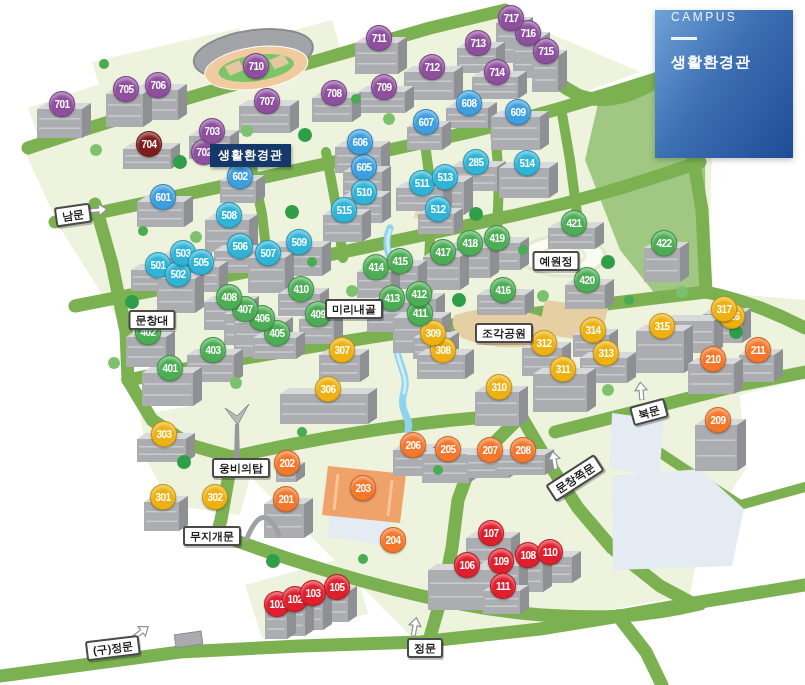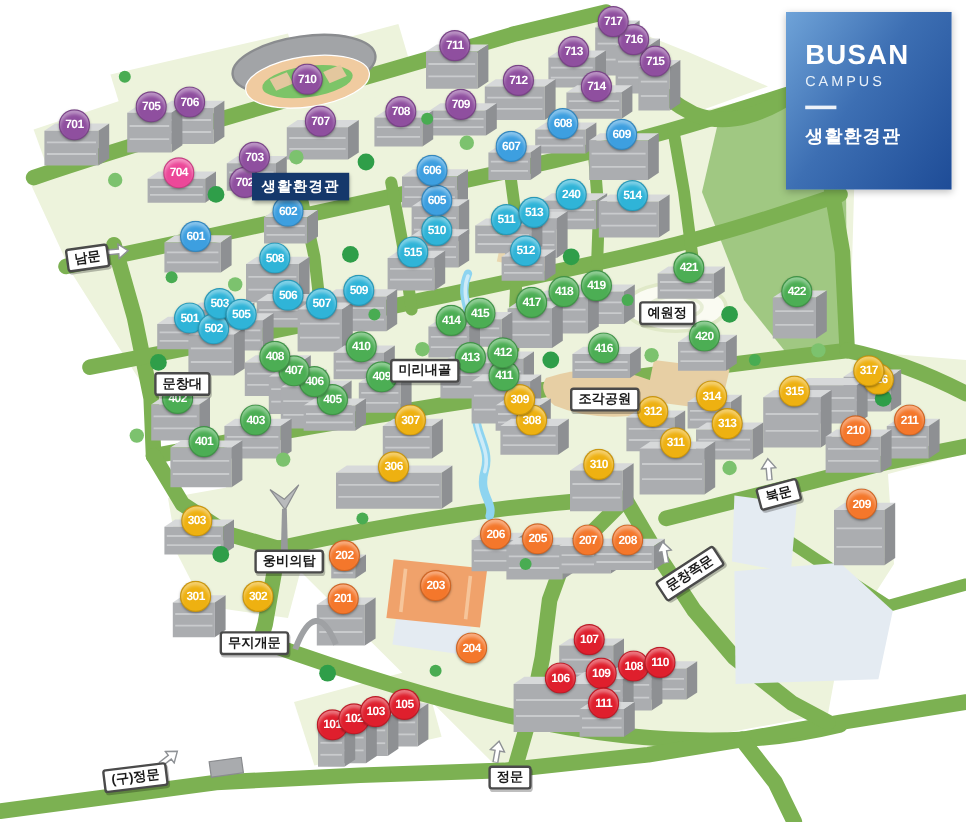--- a/index.html
+++ b/index.html
@@ -857,32 +857,32 @@
       <div class="marker" style="left: 240px; top: 246px; background: rgb(47, 180, 216);">506</div>
       <div class="marker" style="left: 268px; top: 253px; background: rgb(47, 180, 216);">507</div>
       <div class="marker" style="left: 229px; top: 215px; background: rgb(47, 180, 216);">508</div>
       <div class="marker" style="left: 299px; top: 242px; background: rgb(47, 180, 216);">509</div>
       <div class="marker" style="left: 364px; top: 192px; background: rgb(47, 180, 216);">510</div>
       <div class="marker" style="left: 422px; top: 183px; background: rgb(47, 180, 216);">511</div>
       <div class="marker" style="left: 438px; top: 209px; background: rgb(47, 180, 216);">512</div>
       <div class="marker" style="left: 445px; top: 177px; background: rgb(47, 180, 216);">513</div>
       <div class="marker" style="left: 527px; top: 163px; background: rgb(47, 180, 216);">514</div>
       <div class="marker" style="left: 344px; top: 210px; background: rgb(47, 180, 216);">515</div>
-      <div class="marker" style="left: 476px; top: 162px; background: rgb(47, 180, 216);">240</div>
+      <div class="marker" style="left: 476px; top: 162px; background: rgb(47, 180, 216);">285</div>
       <div class="marker" style="left: 163px; top: 197px; background: rgb(61, 159, 224);">601</div>
       <div class="marker" style="left: 240px; top: 176px; background: rgb(61, 159, 224);">602</div>
       <div class="marker" style="left: 364px; top: 167px; background: rgb(61, 159, 224);">605</div>
       <div class="marker" style="left: 360px; top: 142px; background: rgb(61, 159, 224);">606</div>
       <div class="marker" style="left: 426px; top: 122px; background: rgb(61, 159, 224);">607</div>
       <div class="marker" style="left: 469px; top: 103px; background: rgb(61, 159, 224);">608</div>
       <div class="marker" style="left: 518px; top: 112px; background: rgb(61, 159, 224);">609</div>
       <div class="marker" style="left: 62px; top: 104px; background: rgb(143, 79, 159);">701</div>
       <div class="marker" style="left: 204px; top: 152px; background: rgb(143, 79, 159);">702</div>
       <div class="marker" style="left: 212px; top: 131px; background: rgb(143, 79, 159);">703</div>
-      <div class="marker" style="left: 149px; top: 144px; background: #ec4899;">704</div>
+      <div class="marker" style="left: 149px; top: 144px; background: #7f1d1d;">704</div>
       <div class="marker" style="left: 126px; top: 89px; background: rgb(143, 79, 159);">705</div>
       <div class="marker" style="left: 158px; top: 85px; background: rgb(143, 79, 159);">706</div>
       <div class="marker" style="left: 267px; top: 101px; background: rgb(143, 79, 159);">707</div>
       <div class="marker" style="left: 334px; top: 93px; background: rgb(143, 79, 159);">708</div>
       <div class="marker" style="left: 384px; top: 87px; background: rgb(143, 79, 159);">709</div>
       <div class="marker" style="left: 256px; top: 66px; background: rgb(143, 79, 159);">710</div>
       <div class="marker" style="left: 379px; top: 38px; background: rgb(143, 79, 159);">711</div>
       <div class="marker" style="left: 432px; top: 67px; background: rgb(143, 79, 159);">712</div>
       <div class="marker" style="left: 478px; top: 43px; background: rgb(143, 79, 159);">713</div>
       <div class="marker" style="left: 497px; top: 72px; background: rgb(143, 79, 159);">714</div>
@@ -917,18 +917,17 @@
           <path d="M0,5 L10,5 L10,1 L18,7 L10,13 L10,9 L0,9 Z" fill="#ffffff" stroke="#8F9296" stroke-width="1.2"></path>
         </svg></div>
       <div class="arrow" style="left: 556px; top: 459px; --r: -100deg;"><svg width="20" height="14" viewBox="0 0 20 14">
           <path d="M0,5 L10,5 L10,1 L18,7 L10,13 L10,9 L0,9 Z" fill="#ffffff" stroke="#8F9296" stroke-width="1.2"></path>
         </svg></div>
     </div>
 
   <div class="tooltip">생활환경관</div>
 
   <div class="logo">
-    <div class="en1">BUSAN</div>
     <div class="en2">CAMPUS</div>
     <div class="divider"></div>
     <div class="ko">생활환경관</div>
   </div>
 </div>
 
 </body></html>

